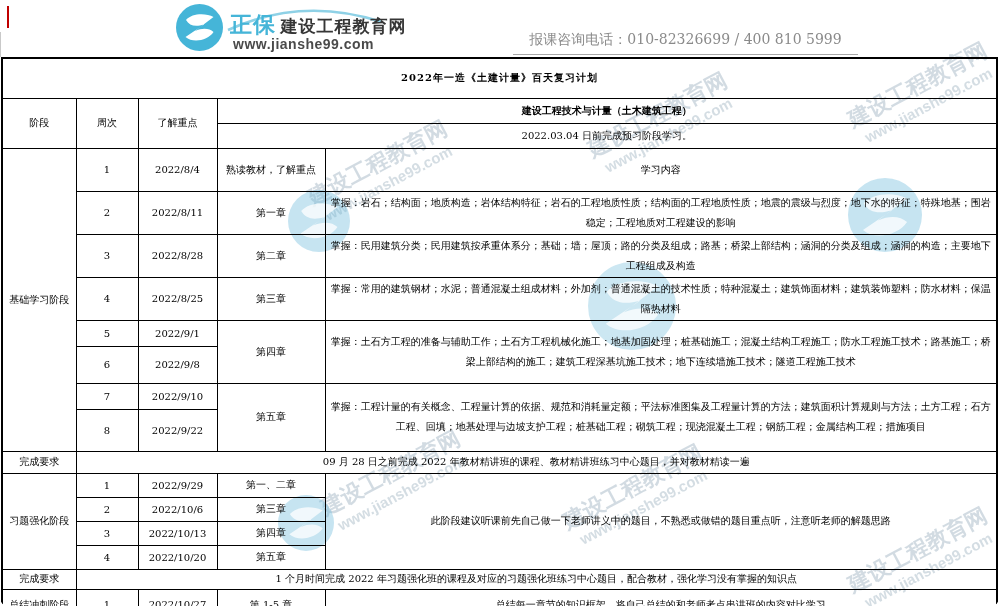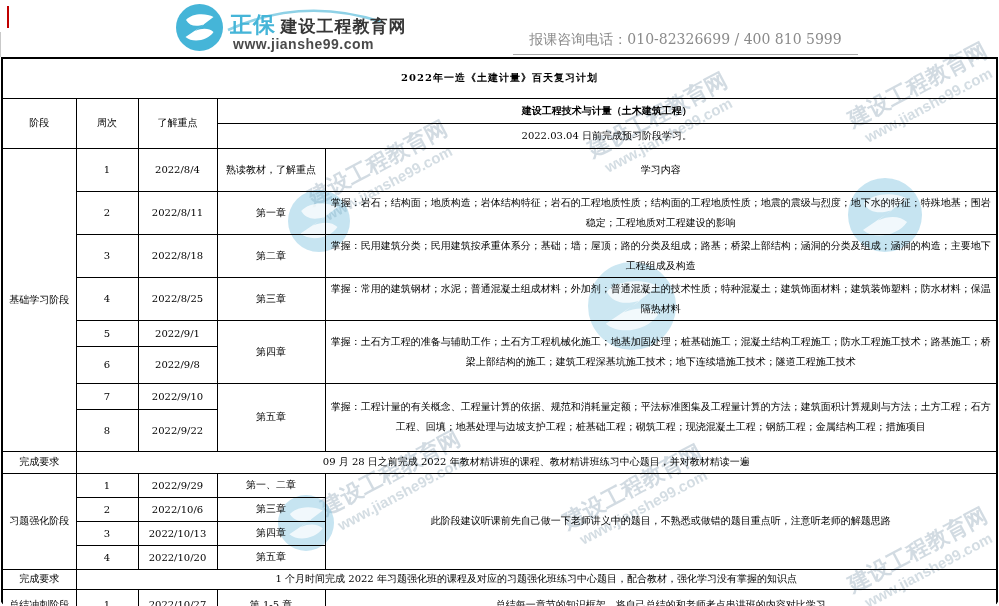--- a/index.html
+++ b/index.html
@@ -148,21 +148,21 @@
       <td>学习内容</td>
     </tr>
     <tr style="height:42px">
       <td class="small">2</td>
       <td class="small">2022/8/11</td>
       <td>第一章</td>
       <td class="left">掌握：岩石；结构面；地质构造；岩体结构特征；岩石的工程地质性质；结构面的工程地质性质；地震的震级与烈度；地下水的特征；特殊地基；围岩稳定；工程地质对工程建设的影响</td>
     </tr>
     <tr style="height:42px">
       <td class="small">3</td>
-      <td class="small">2022/8/18</td>
+      <td class="small">2022/8/28</td>
       <td>第二章</td>
       <td class="left">掌握：民用建筑分类；民用建筑按承重体系分；基础；墙；屋顶；路的分类及组成；路基；桥梁上部结构；涵洞的分类及组成；涵洞的构造；主要地下工程组成及构造</td>
     </tr>
     <tr style="height:42px">
       <td class="small">4</td>
       <td class="small">2022/8/25</td>
       <td>第三章</td>
       <td class="left">掌握：常用的建筑钢材；水泥；普通混凝土组成材料；外加剂；普通混凝土的技术性质；特种混凝土；建筑饰面材料；建筑装饰塑料；防水材料；保温隔热材料</td>
     </tr>
     <tr style="height:26px">

